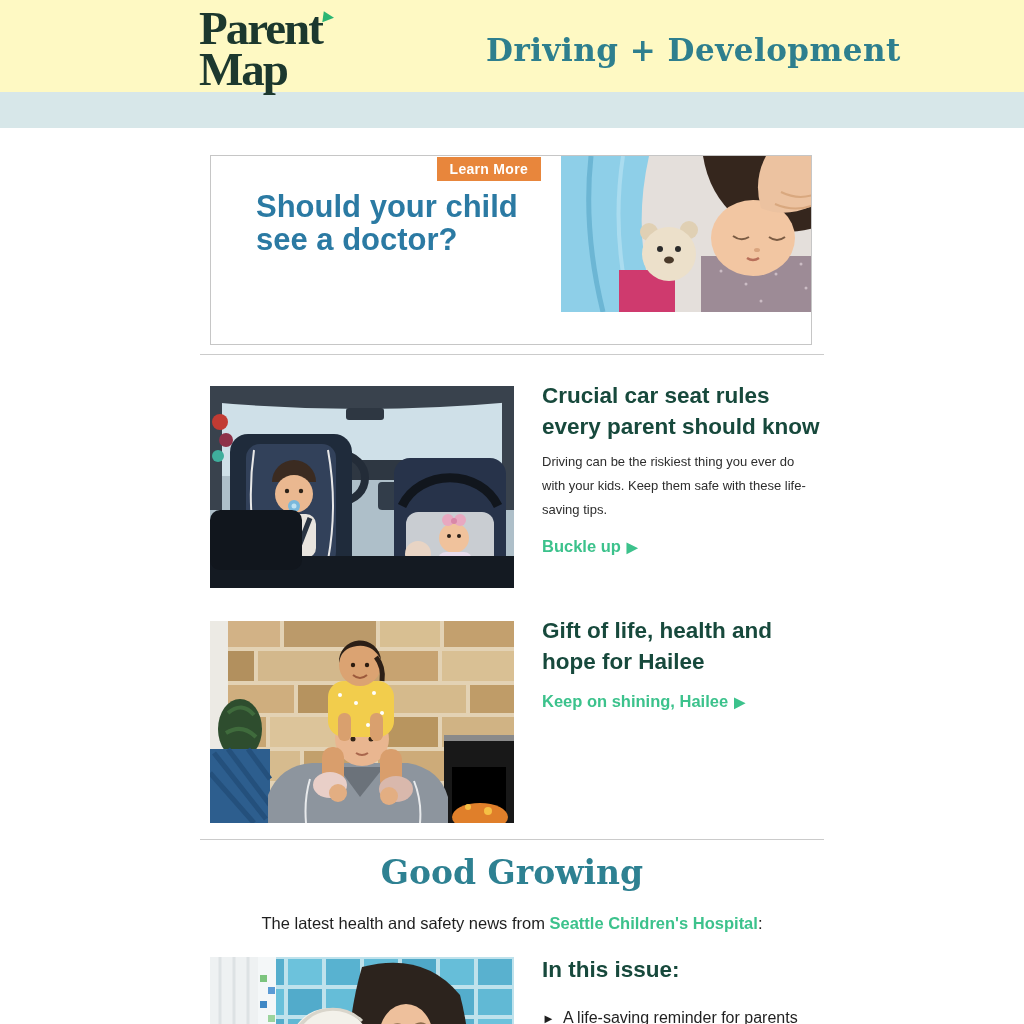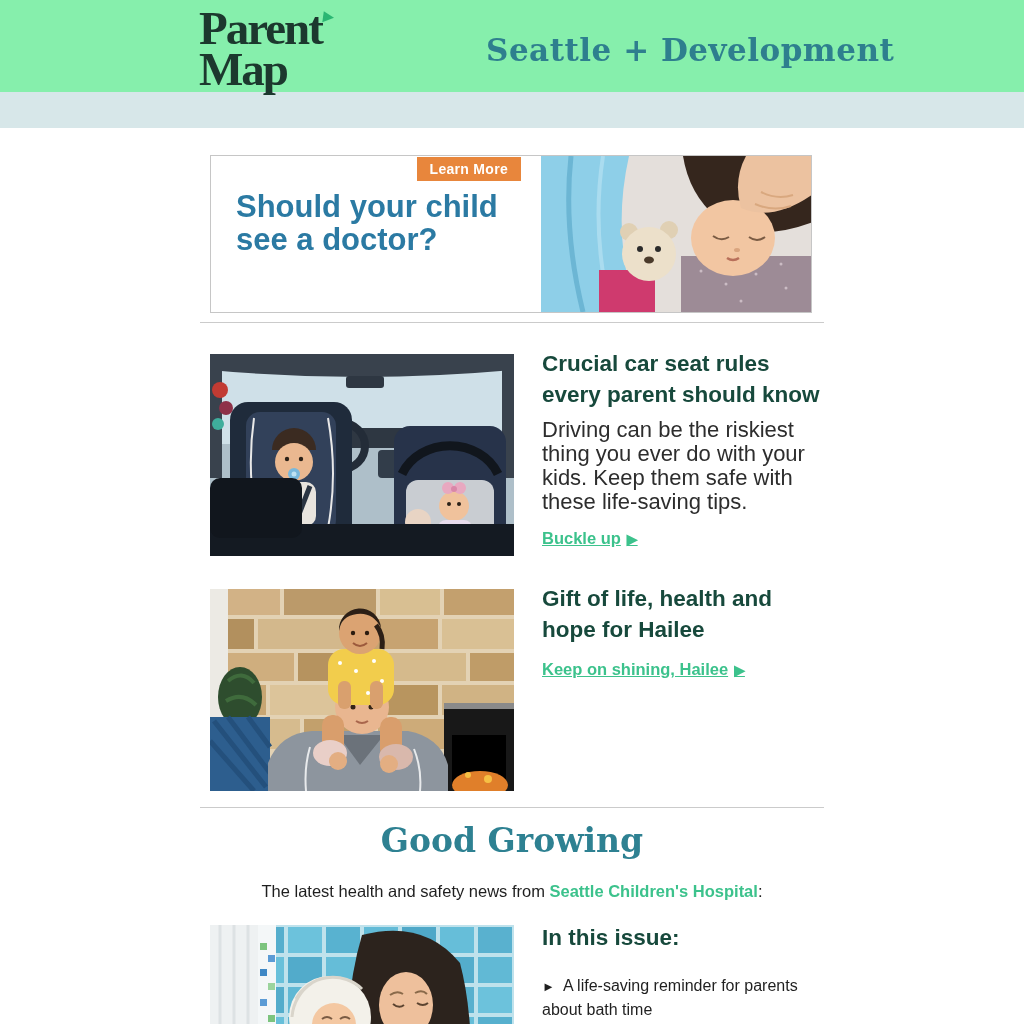--- a/index.html
+++ b/index.html
@@ -1,38 +1,38 @@
 <!DOCTYPE html>
 <html><head>
 <meta charset="utf-8">
 <style>
   * { margin:0; padding:0; box-sizing:border-box; }
   html, body { width:1024px; height:1024px; overflow:hidden; background:#fff;
                font-family:"Liberation Sans", sans-serif; }
 
   
-  .header { position:relative; height:128px; background:#86efac; }
+  .header { position:relative; height:128px; background:#fef9c3; }
   .band { position:absolute; left:0; top:92px; width:1024px; height:36px; background:#d7e7e9; }
   .logo { position:absolute; left:199px; top:8px; z-index:2;
           font-family:"Liberation Serif", serif; font-weight:bold;
           font-size:47px; line-height:41px; letter-spacing:-2px; color:#1c382e; }
   .logo .l1 { position:relative; display:inline-block; }
   .logo-arrow { position:absolute; right:-12px; top:4px; width:0; height:0;
                 border-left:11px solid #2bb673; border-top:5px solid transparent;
                 border-bottom:6px solid transparent; transform:rotate(8deg); }
   .nl-title { position:absolute; left:486px; top:32px;
               font-family:"DejaVu Serif","Liberation Serif", serif; font-weight:bold;
               font-size:31px; color:#2e7f8e; letter-spacing:.5px; }
 
   
   .content { width:624px; margin:0 auto; }
 
   
-  .ad { margin:27px 0 0 10px; width:602px; height:158px;
-        border:1px solid #c6c6c6; display:flex; position:relative; background:#fff; cursor:pointer; }
+  .ad { margin:27px 0 0 10px; width:602px; height:190px;
+        border:1px solid #c6c6c6; display:flex; position:relative; background:#fff; cursor:pointer;padding-left:20px; }
   .ad-left { width:330px; position:relative; background:#fff; }
   .learn-more { position:absolute; top:1px; right:20px; background:#e8863c; color:#fff;
                 font-weight:bold; font-size:14px; padding:4px 13px; letter-spacing:.3px; }
   .ad-headline { position:absolute; left:25px; top:34px; width:262px;
                  font-size:31px; line-height:33px; font-weight:bold; color:#2b7aa3; }
   .ad-sponsor { position:absolute; left:25px; bottom:16px; display:flex; align-items:center; }
   .sc-text { font-size:19px; color:#8d9298; margin-left:10px; letter-spacing:.2px; }
   .sc-reg { font-size:8px; color:#8d9298; vertical-align:top; }
   .ad-photo { flex:1; overflow:hidden; }
   .ad-photo svg { display:block; }
@@ -42,22 +42,22 @@
   hr.div-1 { margin:9px 0 0 0; }
   hr.div-2 { margin:16px 0 0 0; }
 
   
   .article { display:flex; margin:31px 0 0 10px; }
   .article + .article { margin-top:33px; }
   .article-img { width:304px; height:202px; flex:none; overflow:hidden; cursor:pointer; }
   .article-img svg { display:block; }
   .article-text { width:278px; margin-left:28px; margin-top:-6px; }
   .article-title { font-size:22.5px; line-height:31px; font-weight:bold; color:#17493c; cursor:pointer; }
-  .article-body { margin-top:8px; font-size:22px; line-height:24px; color:#2d2d2d; }
-  .article-cta { margin-top:15px; font-size:16.5px; font-weight:bold; color:#3cc28c; cursor:pointer;text-decoration:underline; }
+  .article-body { margin-top:8px; font-size:13px; line-height:24px; color:#2d2d2d; }
+  .article-cta { margin-top:15px; font-size:16.5px; font-weight:bold; color:#3cc28c; cursor:pointer; }
   .article-cta .cta-arr { margin-left:6px; font-size:14px; }
 
   
   .gg-title { margin-top:14px; text-align:center;
               font-family:"DejaVu Serif","Liberation Serif", serif; font-weight:bold;
               font-size:33px; line-height:38px; color:#2e8192; }
   .gg-intro { margin-top:22px; text-align:center; font-size:16.5px; color:#1f1f1f; }
   .gg-intro .intro-link { color:#3cc28c; font-weight:bold; cursor:pointer; }
 
   
@@ -69,21 +69,21 @@
 </style>
 </head>
 <body>
 
 <div class="header">
   <div class="band"></div>
   <div class="logo">
     <span class="l1"><span>Parent</span><span class="logo-arrow"></span></span><br>
     <span>Map</span>
   </div>
-  <div class="nl-title">Seattle + Development</div>
+  <div class="nl-title">Driving + Development</div>
 </div>
 
 <div class="content">
 
   <div class="ad">
     <div class="ad-left">
       <div class="learn-more">Learn More</div>
       <div class="ad-headline">Should your child see a doctor?</div>
     </div>
     <div class="ad-photo">

